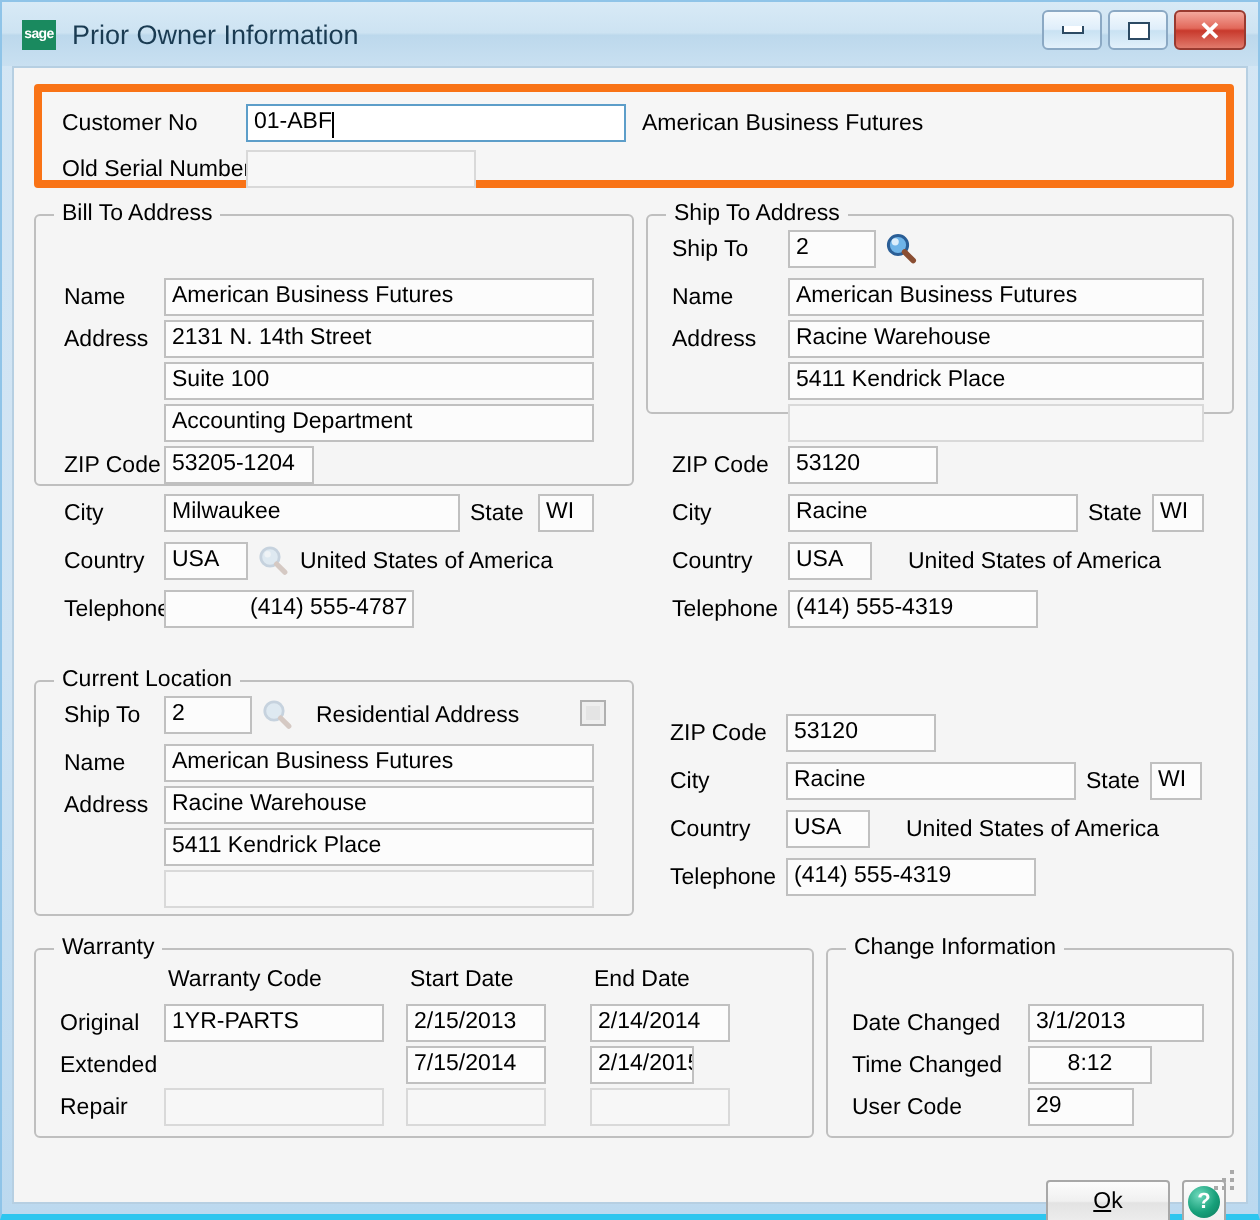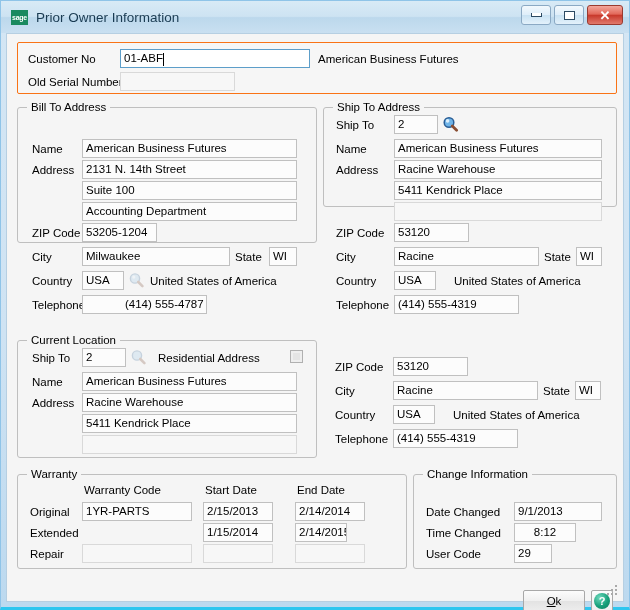--- a/index.html
+++ b/index.html
@@ -53,21 +53,21 @@
   .glyph-close{color:#fff;font-size:13px;font-weight:bold;line-height:1;font-family:"Liberation Sans",sans-serif;}
   
   .client{
     flex:1 1 auto;margin:0 5px 5px 5px;
     background:#f5f5f5;border:1px solid #b6cfe2;
     position:relative;
     box-sizing:border-box;
   }
   .panel{
     position:absolute;box-sizing:border-box;
-    border:1px solid #f97316;background:#f6f6f6;border-radius:2px;
+    border:4px solid #f97316;background:#f6f6f6;border-radius:2px;
   }
   .group{
     position:absolute;box-sizing:border-box;
     border:1px solid #bfbfbf;border-radius:3px;background:transparent;
   }
   .group > .legend{
     position:absolute;top:-7px;left:9px;background:#f5f5f5;
     padding:0 4px;font-size:11.5px;color:#000;white-space:nowrap;
   }
   .lbl{position:absolute;font-size:11.5px;color:#000;white-space:nowrap;line-height:14px;}
@@ -278,40 +278,40 @@
       <div class="lbl" style="left:66px;top:8px;">Warranty Code</div>
       <div class="lbl" style="left:187px;top:8px;">Start Date</div>
       <div class="lbl" style="left:279px;top:8px;">End Date</div>
 
       <div class="lbl" style="left:12px;top:30px;">Original</div>
       <div class="fld filled" style="left:64px;top:27px;width:110px;">1YR-PARTS</div>
       <div class="fld filled" style="left:185px;top:27px;width:70px;">2/15/2013</div>
       <div class="fld filled" style="left:277px;top:27px;width:70px;">2/14/2014</div>
 
       <div class="lbl" style="left:12px;top:51px;">Extended</div>
-      <div class="fld filled" style="left:185px;top:48px;width:70px;">1/15/2014</div>
+      <div class="fld filled" style="left:185px;top:48px;width:70px;">7/15/2014</div>
       <div class="fld filled" style="left:277px;top:48px;width:52px;">2/14/2015</div>
 
       <div class="lbl" style="left:12px;top:72px;">Repair</div>
       <div class="fld empty" style="left:64px;top:69px;width:110px;"></div>
       <div class="fld empty" style="left:185px;top:69px;width:70px;"></div>
       <div class="fld empty" style="left:277px;top:69px;width:70px;"></div>
     </div>
 
     <div class="group" style="left:406px;top:440px;width:204px;height:95px;">
       <div class="legend">Change Information</div>
 
       <div class="lbl" style="left:12px;top:30px;">Date Changed</div>
-      <div class="fld filled" style="left:100px;top:27px;width:88px;">9/1/2013</div>
+      <div class="fld filled" style="left:100px;top:27px;width:88px;">3/1/2013</div>
 
       <div class="lbl" style="left:12px;top:51px;">Time Changed</div>
       <div class="fld filled center" style="left:100px;top:48px;width:62px;">8:12</div>
 
       <div class="lbl" style="left:12px;top:72px;">User Code</div>
-      <div class="fld filled" style="left:100px;top:69px;width:38px;">29</div>
+      <div class="fld filled" style="left:100px;top:69px;width:53px;">29</div>
     </div>
 
     <div class="okbtn" style="left:516px;top:556px;">
       <u>O</u>
         <span>k</span>
     </div>
     <div class="helpbtn" style="left:584px;top:556px;">
       <span class="help-circle">?</span>
     </div>
 

